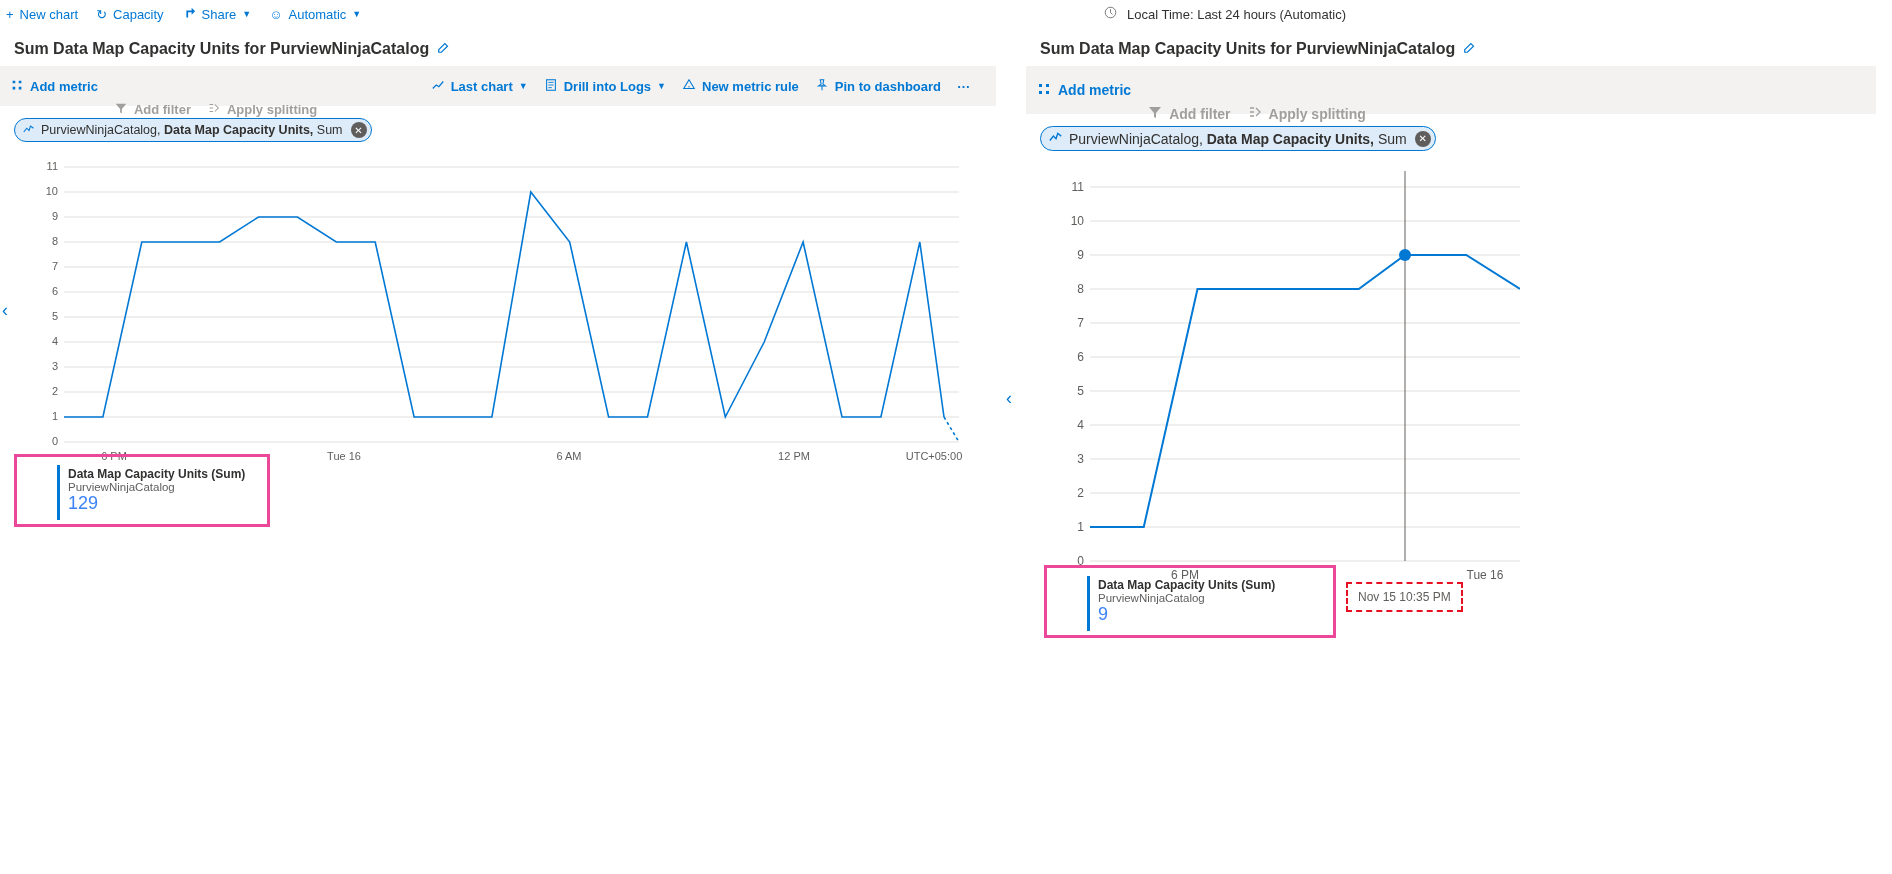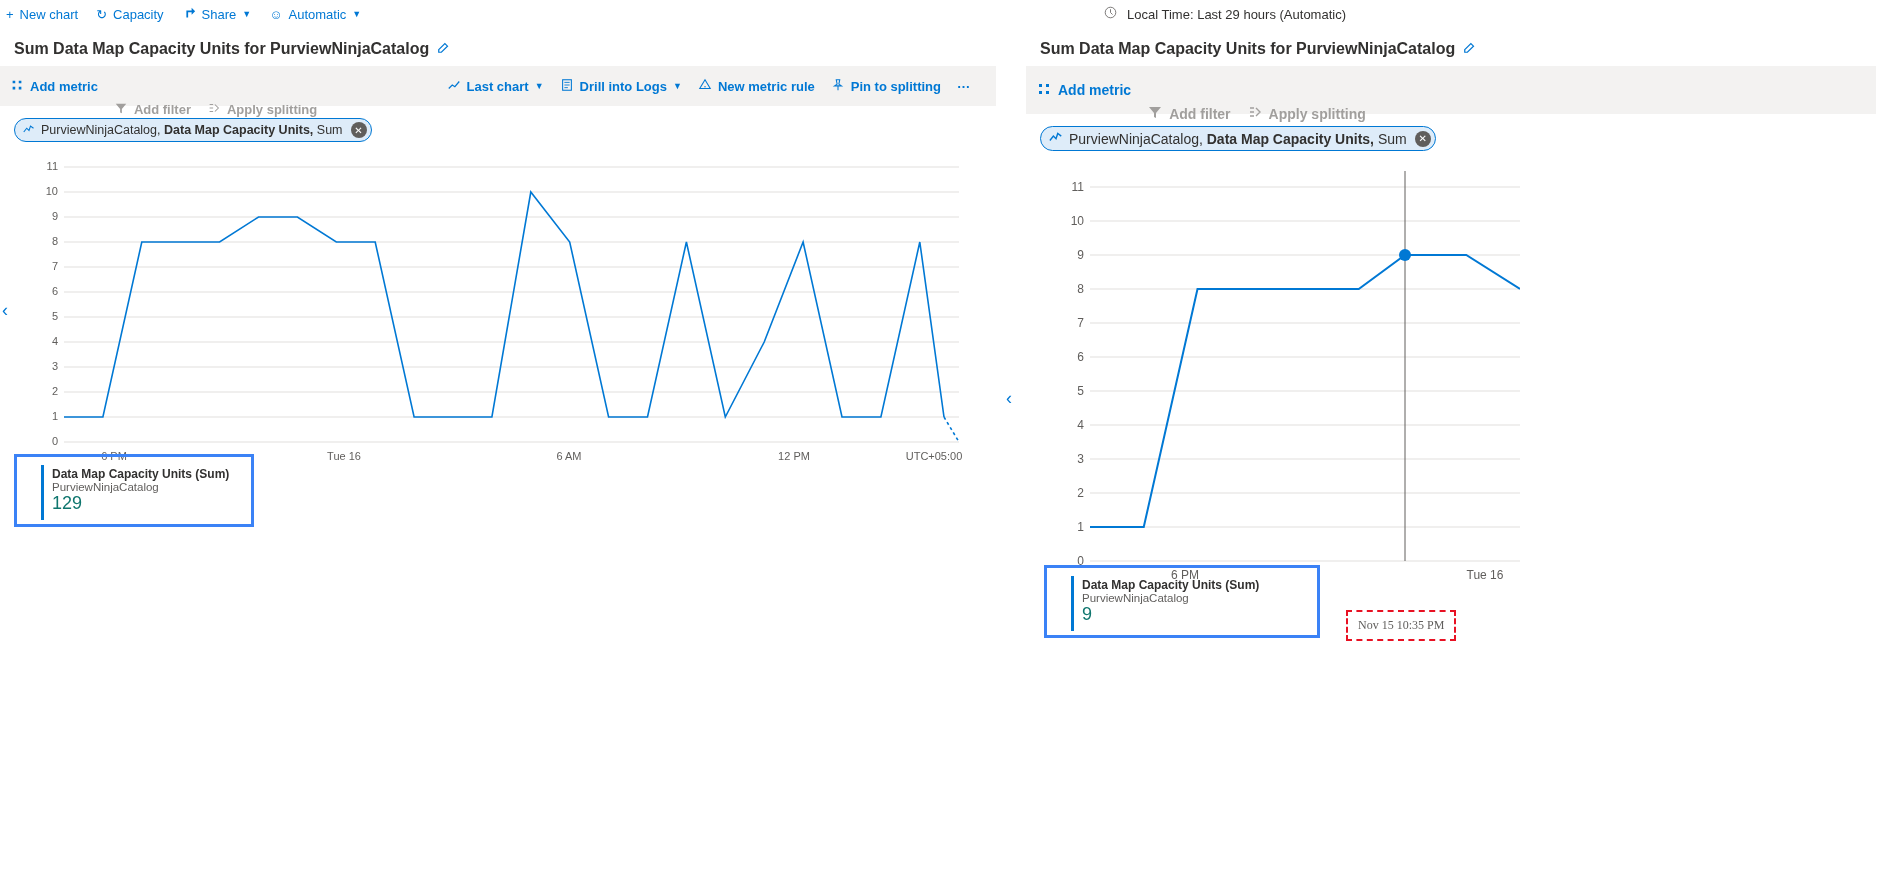--- a/index.html
+++ b/index.html
@@ -25,22 +25,22 @@
   .layout { display:flex; width:100%; height:calc(874px - 28px); }
   .left-pane { width:1000px; padding-right:4px; }
   .right-pane { width:850px; margin-left:26px; }
   .left-pane .chart-wrap { margin:6px 0 0 14px; }
   .right-pane .chart-wrap { margin:6px 0 0 14px; }
   svg.chart { display:block; }
 
   .legend { display:inline-block; border-left:3px solid #0078d4; padding:2px 18px 6px 8px; margin-left:20px; }
   .legend-title { font-weight:600; font-size:12px; }
   .legend-sub { font-size:11.5px; color:#605e5c; }
-  .legend-val { font-size:18px; font-weight:400; color:#0f766e; }
-  .red-box { border:3px solid #3b82f6; padding:8px 4px 4px 4px; display:inline-block; }
+  .legend-val { font-size:18px; font-weight:400; color:#3b82f6; }
+  .red-box { border:3px solid #ec4899; padding:8px 4px 4px 20px; display:inline-block; }
 
   .back-arrow { position:absolute; font-size:18px; color:#0078d4; cursor:pointer; }
 
   .hover-date-box { position:absolute; border:2px dashed #e81123; background:#fff; padding:6px 10px; font-size:12px; color:#605e5c; }
 </style>
 </head>
 <body>
 
 <div class="topbar">
   <span class="link">
@@ -66,21 +66,21 @@
     <span class="chev">▼</span>
   </span>
   <span style="flex:1"></span>
   <span style="margin-right:540px;" class="timerange">
     <span class="clock">
       <svg width="13" height="13" viewBox="0 0 16 16">
           <circle cx="8" cy="8" r="6.5" stroke="#605e5c" fill="none"></circle>
           <path d="M8 4v4l2.5 2.5" stroke="#605e5c" fill="none"></path>
         </svg>
     </span>
-    <span>Local Time: Last 29 hours (Automatic)</span>
+    <span>Local Time: Last 24 hours (Automatic)</span>
   </span>
 </div>
 
 <div class="layout">
 
 <div class="left-pane">
   <div class="panel-title">
     <span>Sum Data Map Capacity Units for PurviewNinjaCatalog</span>
     <span class="edit">
       <svg width="14" height="14" viewBox="0 0 16 16">
@@ -142,21 +142,21 @@
             </svg>
       </span>
       <span>New metric rule</span>
     </span>
     <span class="tb-btn primary">
       <span class="ico">
         <svg width="14" height="14" viewBox="0 0 16 16">
               <path d="M6 2h4l-1 5l3 2H4l3-2L6 2zM8 9v5" stroke="#0078d4" fill="none" stroke-width="1.2"></path>
             </svg>
       </span>
-      <span>Pin to splitting</span>
+      <span>Pin to dashboard</span>
     </span>
     <span class="tb-btn primary">⋯</span>
   </div>
 
   
   <div class="tag">
     <span class="ico" style="margin-right:6px;">
       <svg width="12" height="12" viewBox="0 0 16 16">
             <polyline points="1,12 5,7 8,10 10,4 14,7" fill="none" stroke="#0078d4" stroke-width="1.4"></polyline>
           </svg>
@@ -316,20 +316,20 @@
     
     <div class="red-box" style="margin-left:4px; margin-top:-16px; padding-right:40px;">
       <div class="legend">
         <div class="legend-title">Data Map Capacity Units (Sum)</div>
         <div class="legend-sub">PurviewNinjaCatalog</div>
         <div class="legend-val">9</div>
       </div>
     </div>
   </div>
   
-  <div class="hover-date-box" style="left:320px; top:582px;font-family:Liberation Serif, serif;">
+  <div class="hover-date-box" style="left:320px; top:554px;">
     <span>Nov 15 10:35 PM</span>
   </div>
   
   <div class="back-arrow" style="left:-20px; top:360px;">‹</div>
 </div>
 
 </div>
 
 </body></html>

